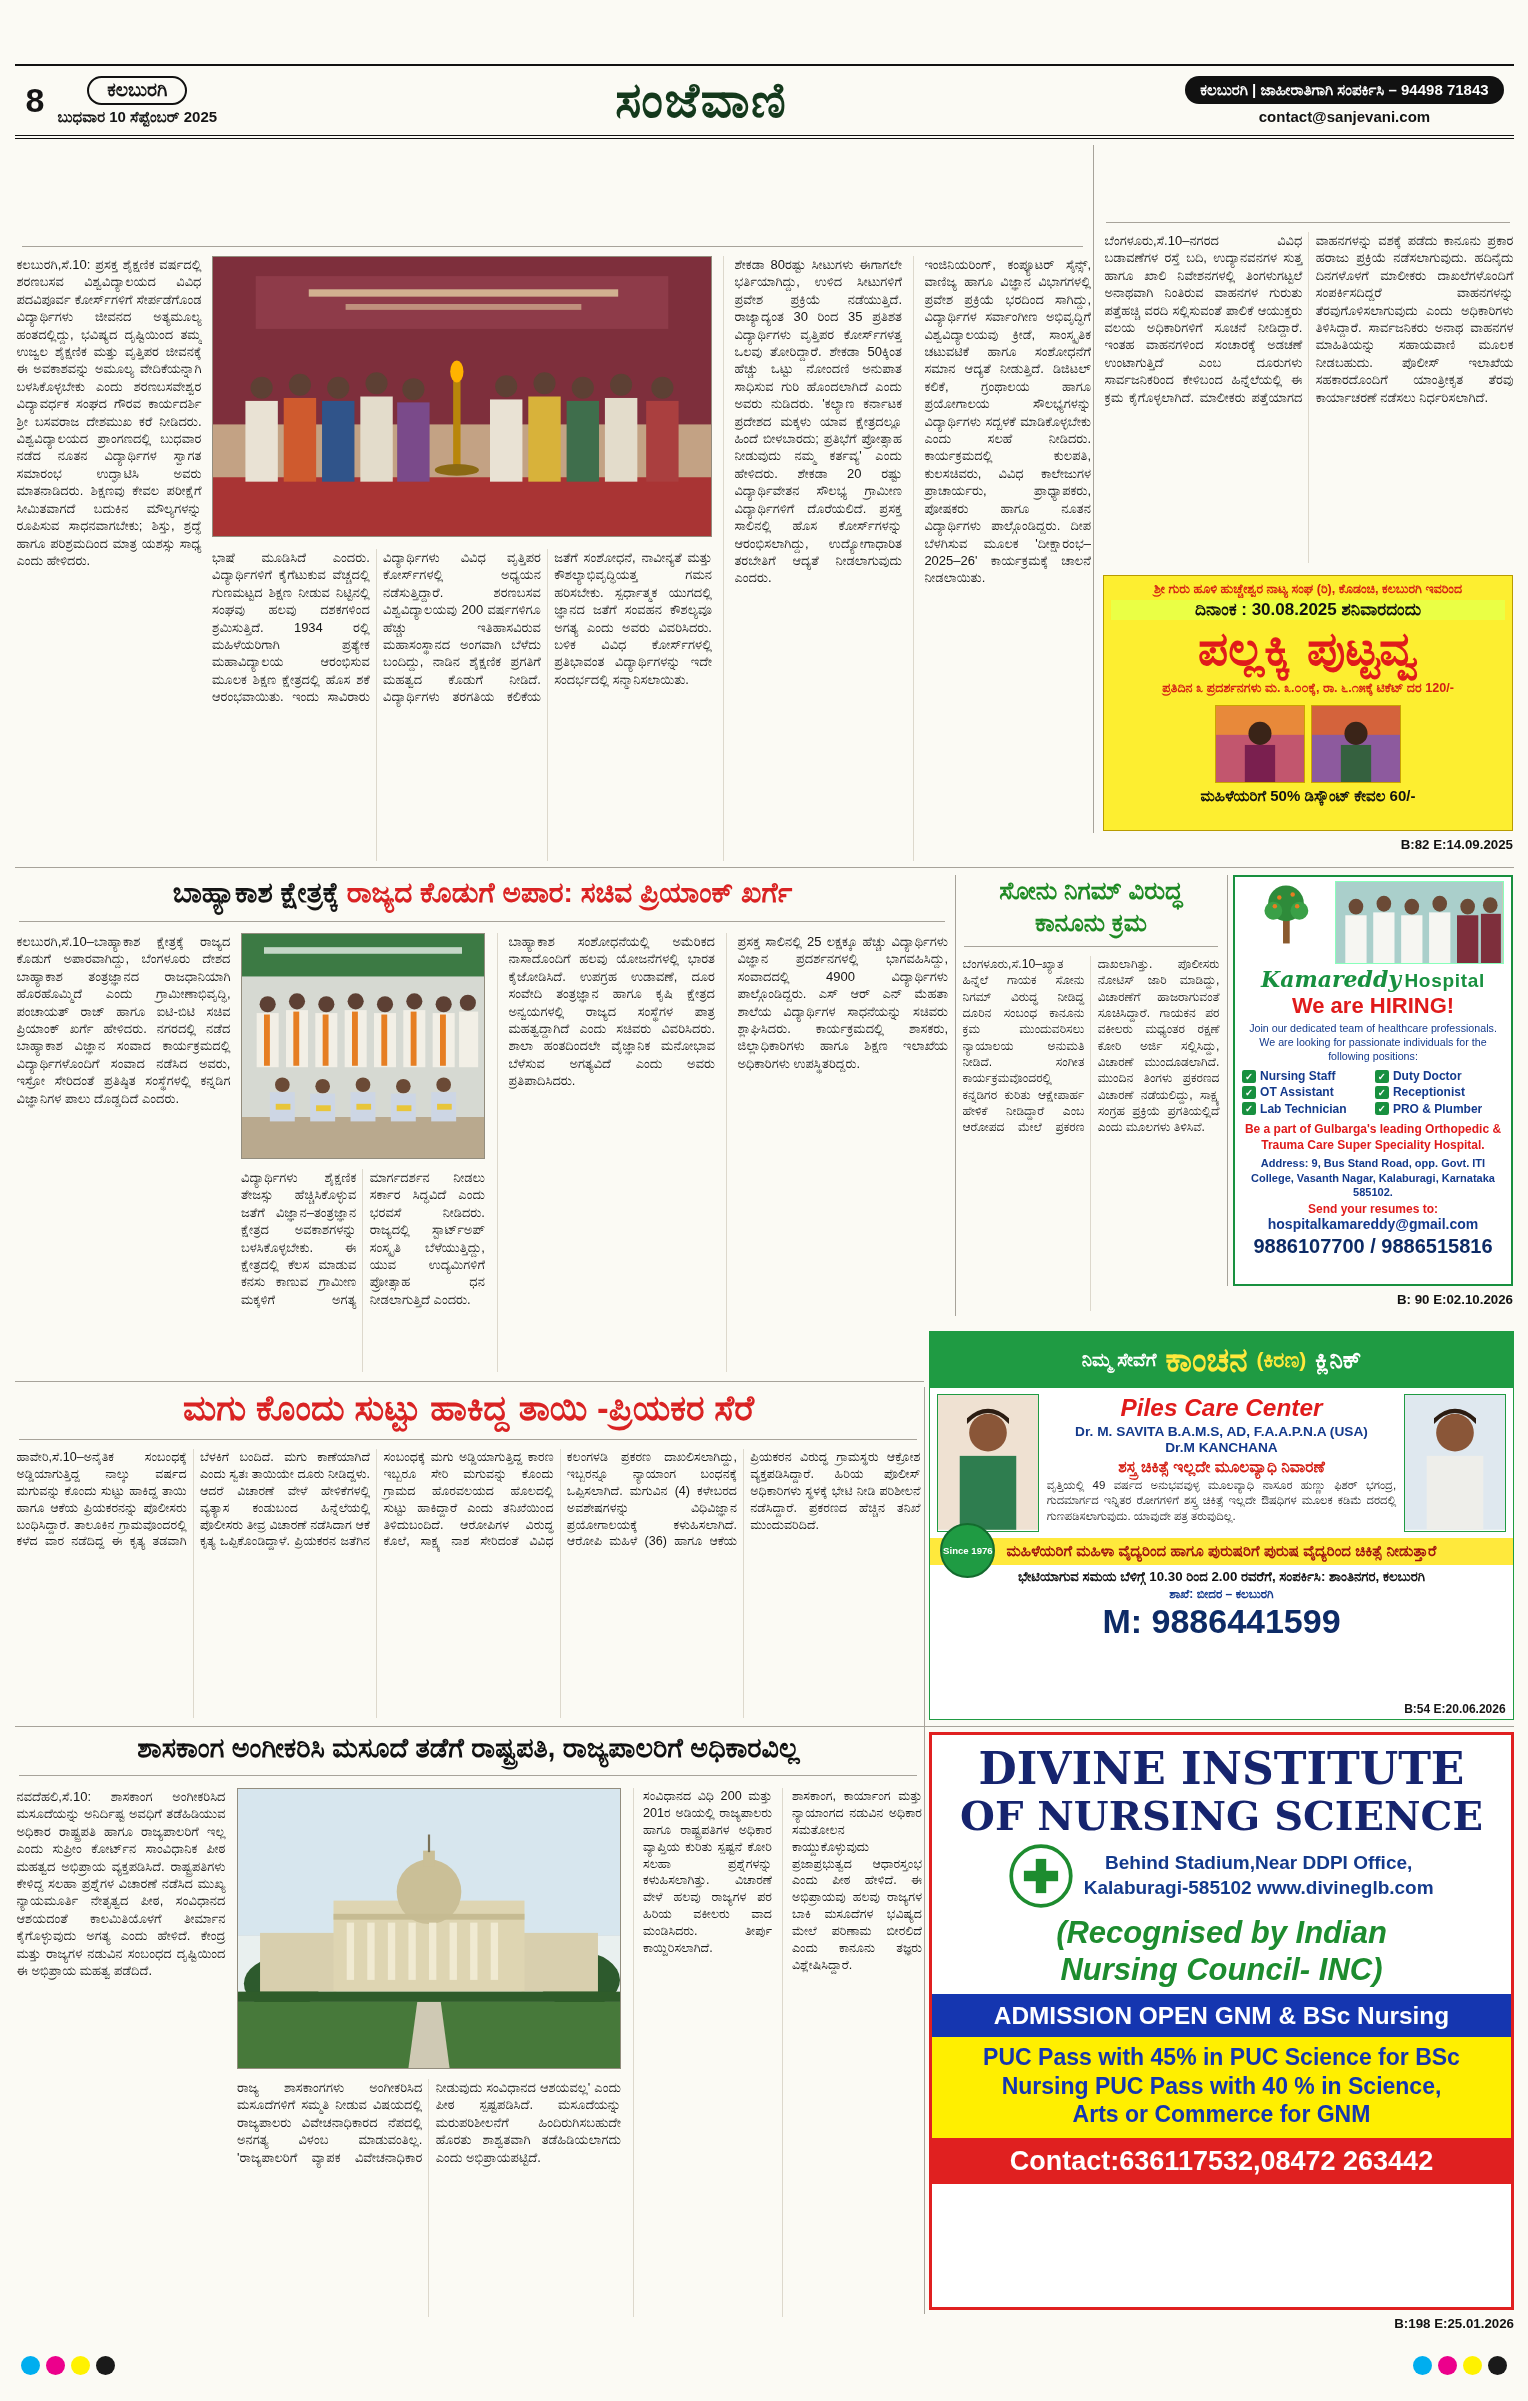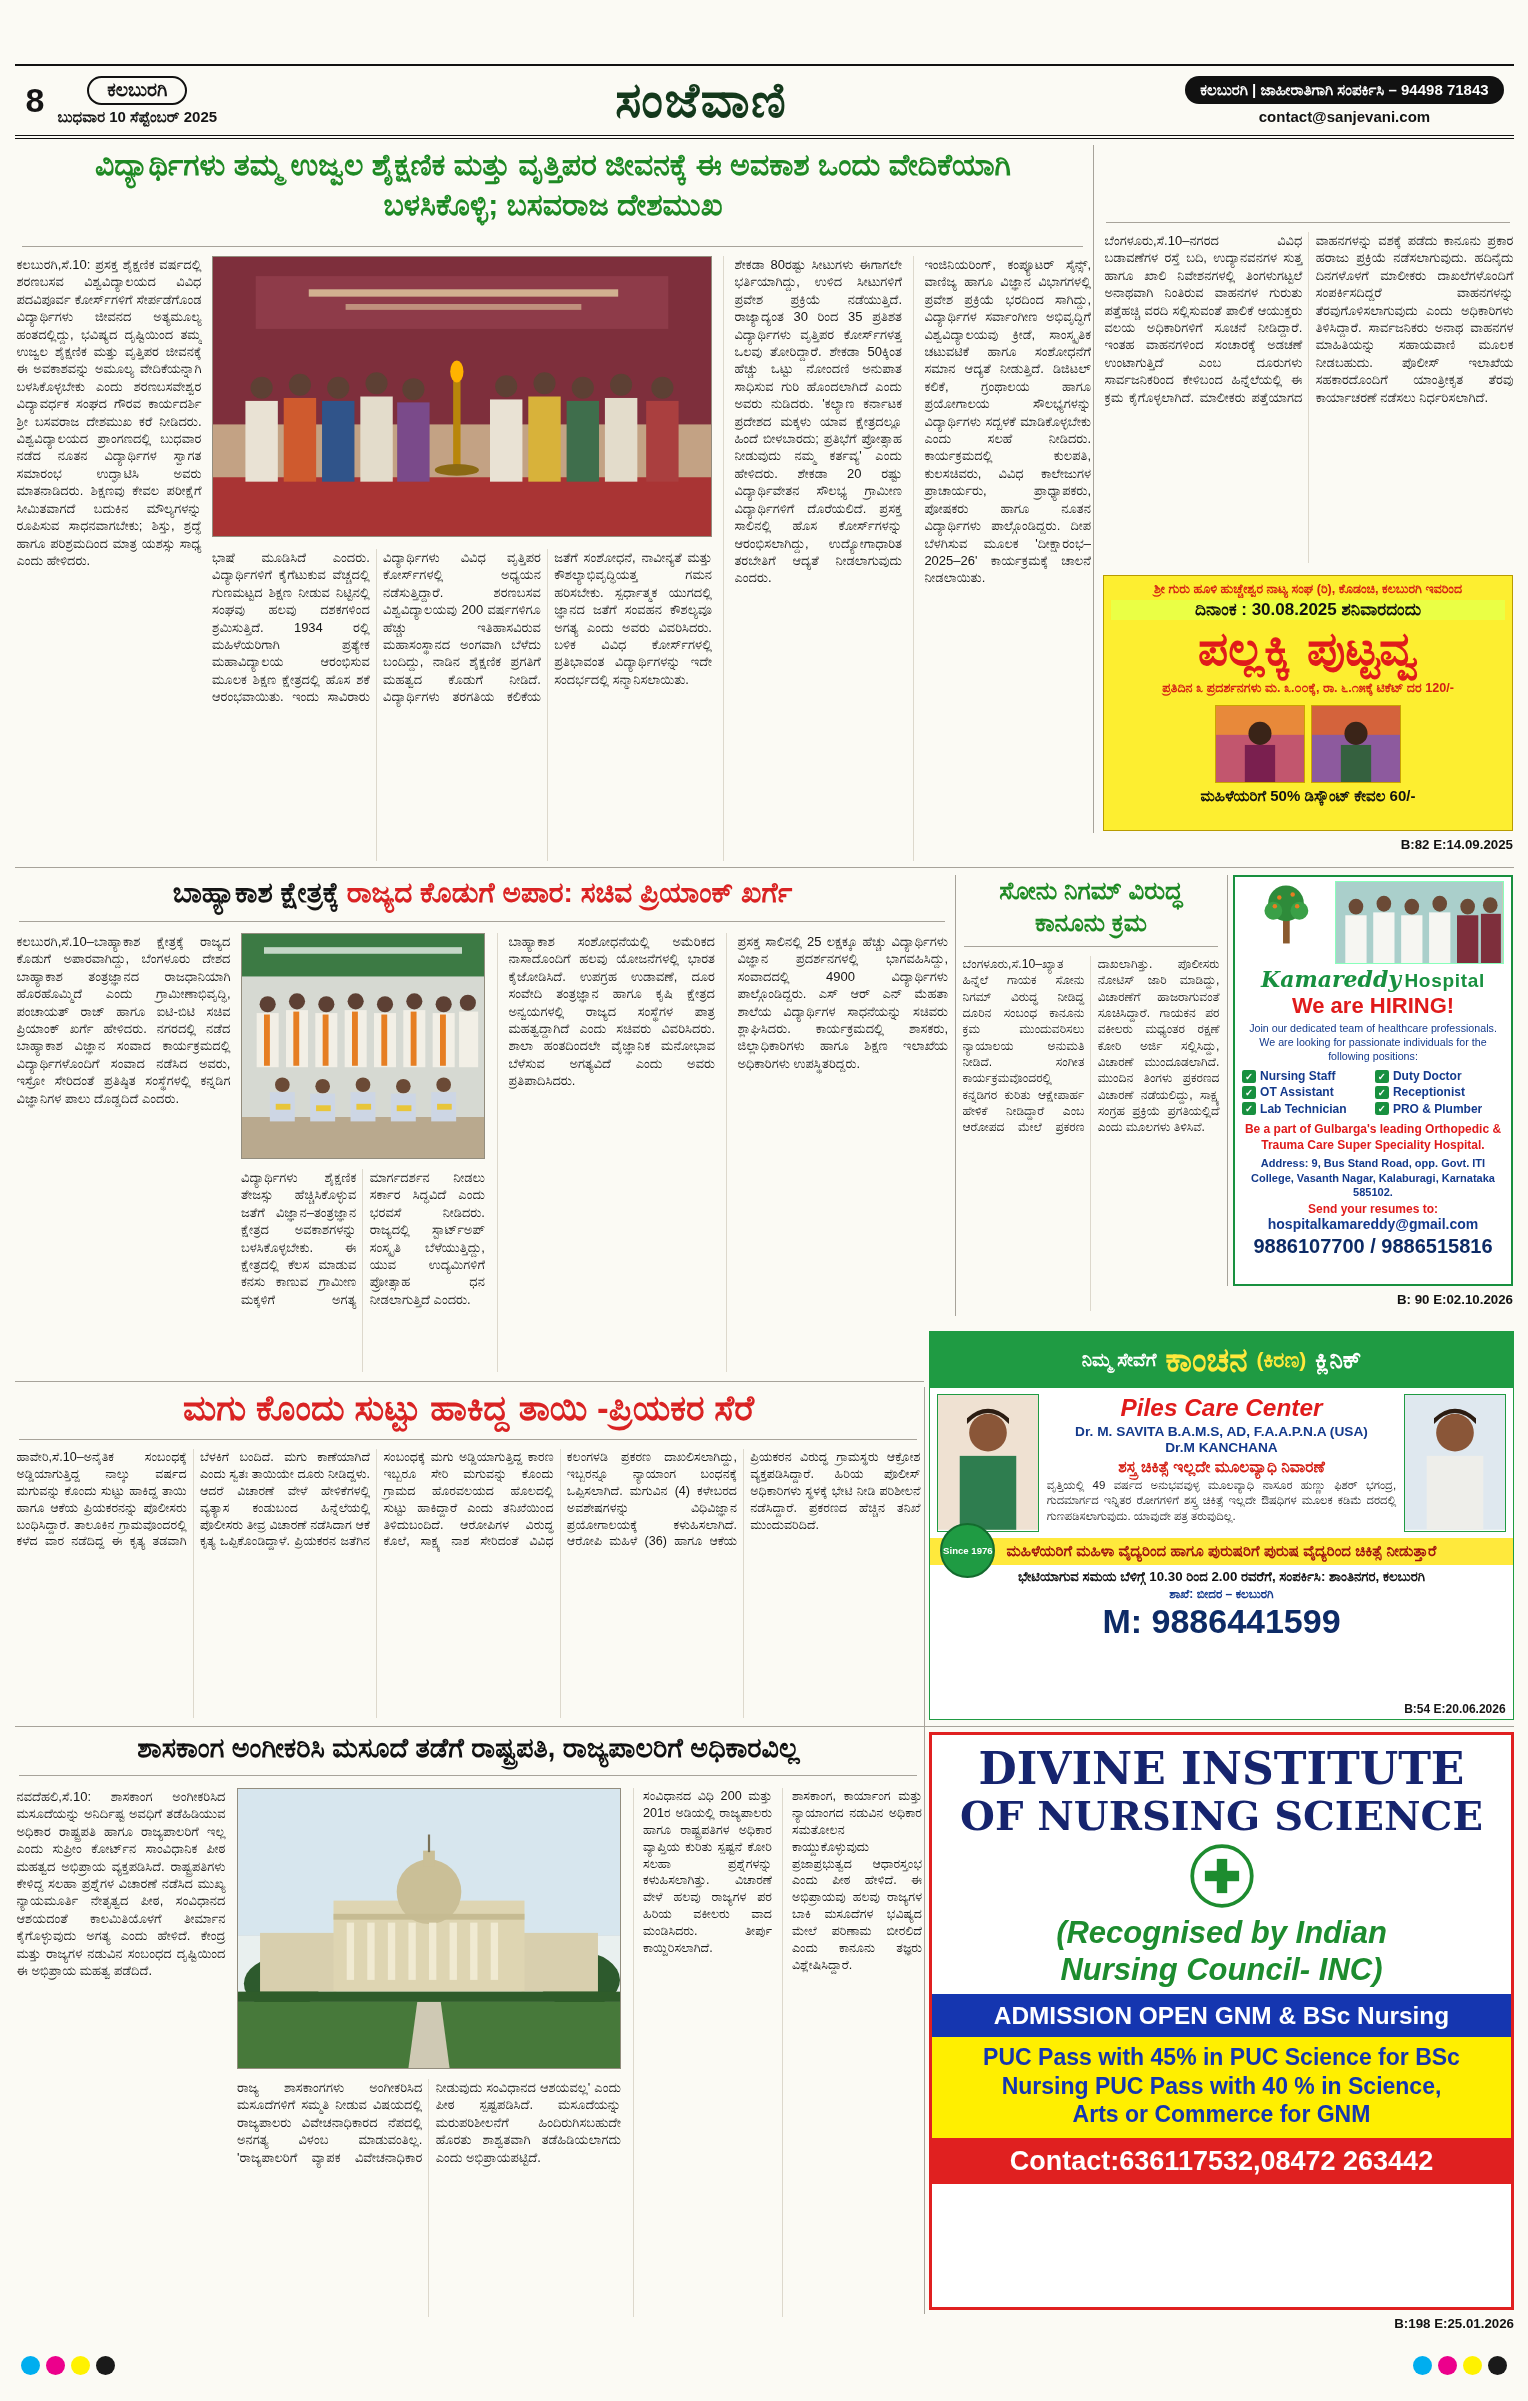--- a/index.html
+++ b/index.html
@@ -132,21 +132,20 @@
 
   <div class="vrule" style="left:1093px;top:145px;height:688px;"></div>
   <div class="vrule" style="left:955px;top:875px;height:441px;"></div>
   <div class="vrule" style="left:1227px;top:875px;height:411px;"></div>
   <div class="vrule" style="left:924px;top:1387px;height:927px;"></div>
   <div class="hrule" style="left:15px;top:867px;width:1499px;"></div>
   <div class="hrule" style="left:15px;top:1381px;width:909px;"></div>
   <div class="hrule" style="left:15px;top:1726px;width:1499px;"></div>
 
   <section class="abs" style="left:15px;top:145px;width:1076px;height:719px;">
-    <h1 class="hl-a">ವಿದ್ಯಾರ್ಥಿಗಳು ತಮ್ಮ ಉಜ್ವಲ ಶೈಕ್ಷಣಿಕ ಮತ್ತು ವೃತ್ತಿಪರ ಜೀವನಕ್ಕೆ ಈ ಅವಕಾಶ ಒಂದು ವೇದಿಕೆಯಾಗಿ ಬಳಸಿಕೊಳ್ಳಿ; ಬಸವರಾಜ ದೇಶಮುಖ</h1>
     <div class="hrule" style="left:7.4px;top:101px;width:1061px;"></div>
     <div class="bt" style="position:absolute;left:1.5px;top:111px;width:185px;height:605px;">ಕಲಬುರಗಿ,ಸೆ.10: ಪ್ರಸಕ್ತ ಶೈಕ್ಷಣಿಕ ವರ್ಷದಲ್ಲಿ ಶರಣಬಸವ ವಿಶ್ವವಿದ್ಯಾಲಯದ ವಿವಿಧ ಪದವಿಪೂರ್ವ ಕೋರ್ಸ್‌ಗಳಿಗೆ ಸೇರ್ಪಡೆಗೊಂಡ ವಿದ್ಯಾರ್ಥಿಗಳು ಜೀವನದ ಅತ್ಯಮೂಲ್ಯ ಹಂತದಲ್ಲಿದ್ದು, ಭವಿಷ್ಯದ ದೃಷ್ಟಿಯಿಂದ ತಮ್ಮ ಉಜ್ವಲ ಶೈಕ್ಷಣಿಕ ಮತ್ತು ವೃತ್ತಿಪರ ಜೀವನಕ್ಕೆ ಈ ಅವಕಾಶವನ್ನು ಅಮೂಲ್ಯ ವೇದಿಕೆಯನ್ನಾಗಿ ಬಳಸಿಕೊಳ್ಳಬೇಕು ಎಂದು ಶರಣಬಸವೇಶ್ವರ ವಿದ್ಯಾವರ್ಧಕ ಸಂಘದ ಗೌರವ ಕಾರ್ಯದರ್ಶಿ ಶ್ರೀ ಬಸವರಾಜ ದೇಶಮುಖ ಕರೆ ನೀಡಿದರು. ವಿಶ್ವವಿದ್ಯಾಲಯದ ಪ್ರಾಂಗಣದಲ್ಲಿ ಬುಧವಾರ ನಡೆದ ನೂತನ ವಿದ್ಯಾರ್ಥಿಗಳ ಸ್ವಾಗತ ಸಮಾರಂಭ ಉದ್ಘಾಟಿಸಿ ಅವರು ಮಾತನಾಡಿದರು. ಶಿಕ್ಷಣವು ಕೇವಲ ಪರೀಕ್ಷೆಗೆ ಸೀಮಿತವಾಗದೆ ಬದುಕಿನ ಮೌಲ್ಯಗಳನ್ನು ರೂಪಿಸುವ ಸಾಧನವಾಗಬೇಕು; ಶಿಸ್ತು, ಶ್ರದ್ಧೆ ಹಾಗೂ ಪರಿಶ್ರಮದಿಂದ ಮಾತ್ರ ಯಶಸ್ಸು ಸಾಧ್ಯ ಎಂದು ಹೇಳಿದರು.</div>
     <figure class="photo" style="left:197px;top:111px;width:500px;height:281px;">
       <svg viewBox="0 0 676 380" preserveAspectRatio="none">
         <rect width="676" height="380" fill="#c3a284"></rect>
         <rect width="676" height="228" fill="#7e2f3c"></rect>
         <rect x="58" y="26" width="560" height="72" fill="#8e3b49"></rect>
         <rect x="130" y="44" width="420" height="10" fill="#e8d9a8" opacity="0.75"></rect>
         <rect x="180" y="64" width="320" height="8" fill="#e8d9a8" opacity="0.55"></rect>
         <rect y="300" width="676" height="80" fill="#a93434"></rect>
@@ -459,20 +458,24 @@
 
   <section class="abs ad-div" style="left:929px;top:1732px;width:585px;height:578px;">
     <div class="div-t1">DIVINE INSTITUTE</div>
     <div class="div-t2">OF NURSING SCIENCE</div>
     <div class="div-addr-row">
       <svg width="64" height="64" viewBox="0 0 86 86">
         <circle cx="43" cy="43" r="40" fill="#ffffff" stroke="#1d8c2f" stroke-width="5"></circle>
         <rect x="36" y="20" width="14" height="46" fill="#1d8c2f"></rect>
         <rect x="20" y="36" width="46" height="14" fill="#1d8c2f"></rect>
       </svg>
+      <div class="div-addr">
+        <div>Behind Stadium,Near DDPI Office,</div>
+        <div>Kalaburagi-585102  www.divineglb.com</div>
+      </div>
     </div>
     <div class="div-rec">
       <div>(Recognised by Indian</div>
       <div>Nursing Council- INC)</div>
     </div>
     <div class="div-adm">ADMISSION OPEN GNM &amp; BSc Nursing</div>
     <div class="div-elig">
       <p class="div-elig-text">PUC Pass with 45% in PUC Science for BSc</p>
       <p class="div-elig-text">Nursing PUC Pass with 40 % in Science,</p>
       <p class="div-elig-text">Arts or Commerce for GNM</p>

